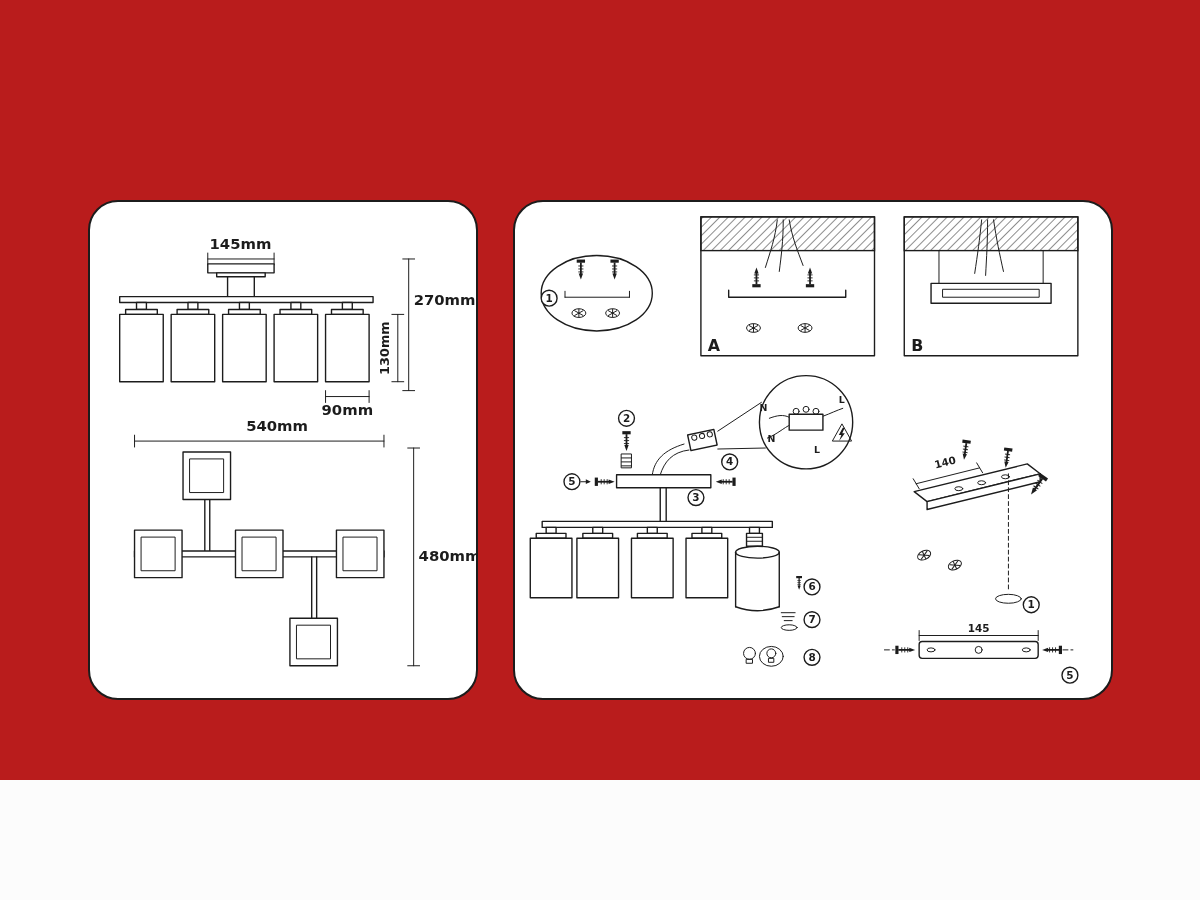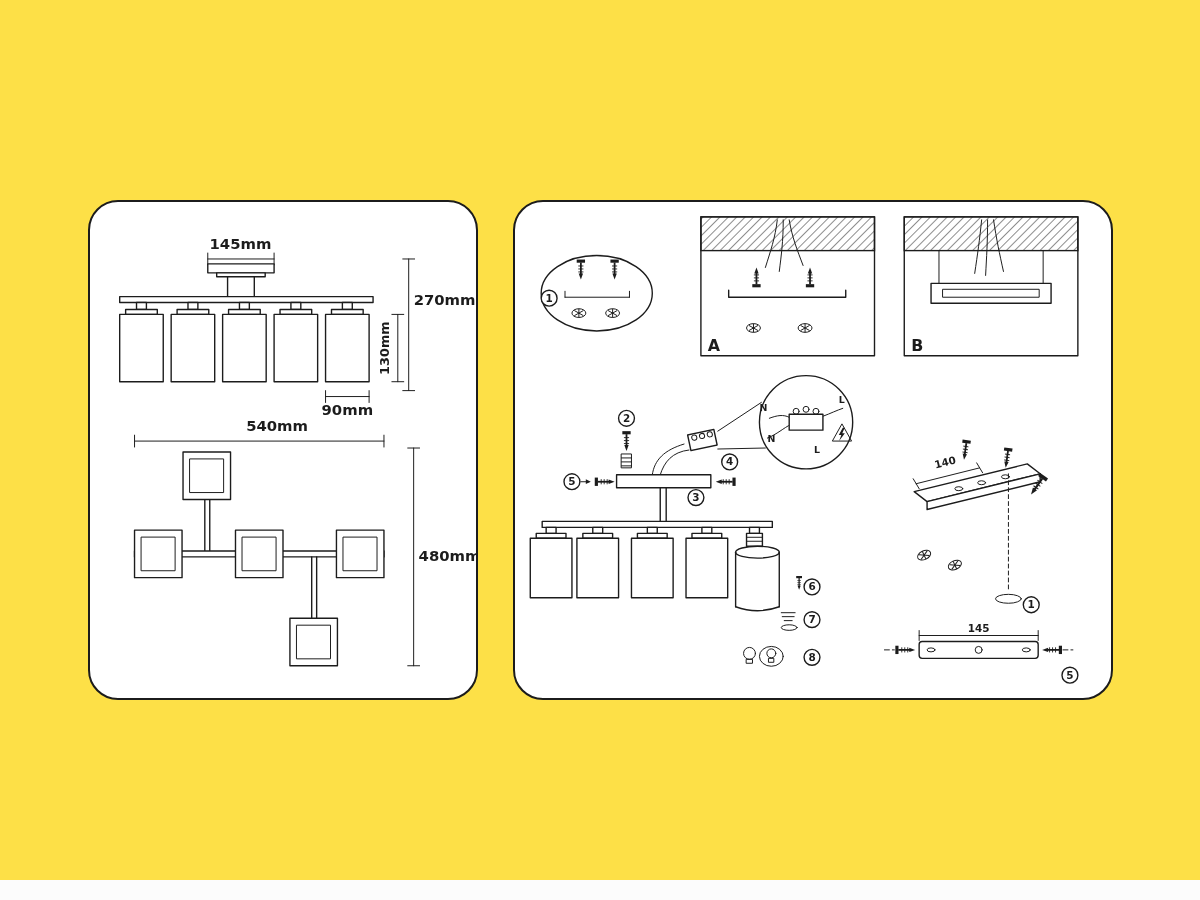--- a/index.html
+++ b/index.html
@@ -1,21 +1,21 @@
 <!DOCTYPE html>
 <html><head>
 <meta charset="utf-8">
 <style>
   html,body { margin:0; padding:0; }
   body {
     width:1200px; height:900px;
     background:#fcfcfc;
     font-family:"DejaVu Sans", sans-serif;
   }
-  .canvas { position:relative; width:1200px; height:880px; background:#fde047; overflow:hidden; }
+  .canvas { position:relative; width:1200px; height:780px; background:#b91c1c; overflow:hidden; }
   .panel {
     position:absolute;
     box-sizing:border-box;
     background:#ffffff;
     border:2px solid #1c1c1c;
     border-radius:30px;
   }
   .panel-left  { left:88px;  top:200px; width:390px; height:500px; }
   .panel-right { left:513px; top:200px; width:600px; height:500px; }
   .panel svg { display:block; width:100%; height:100%; }

